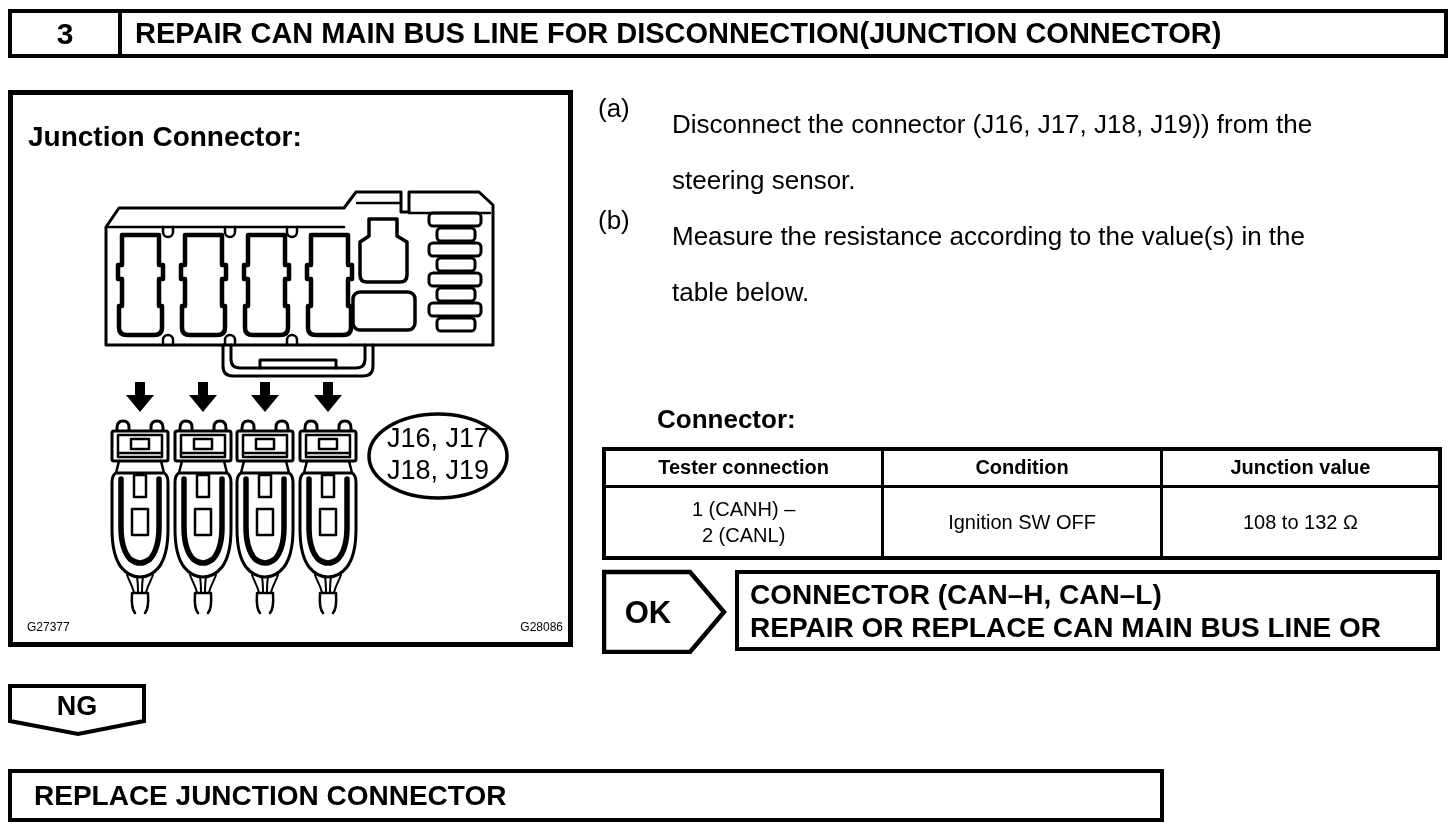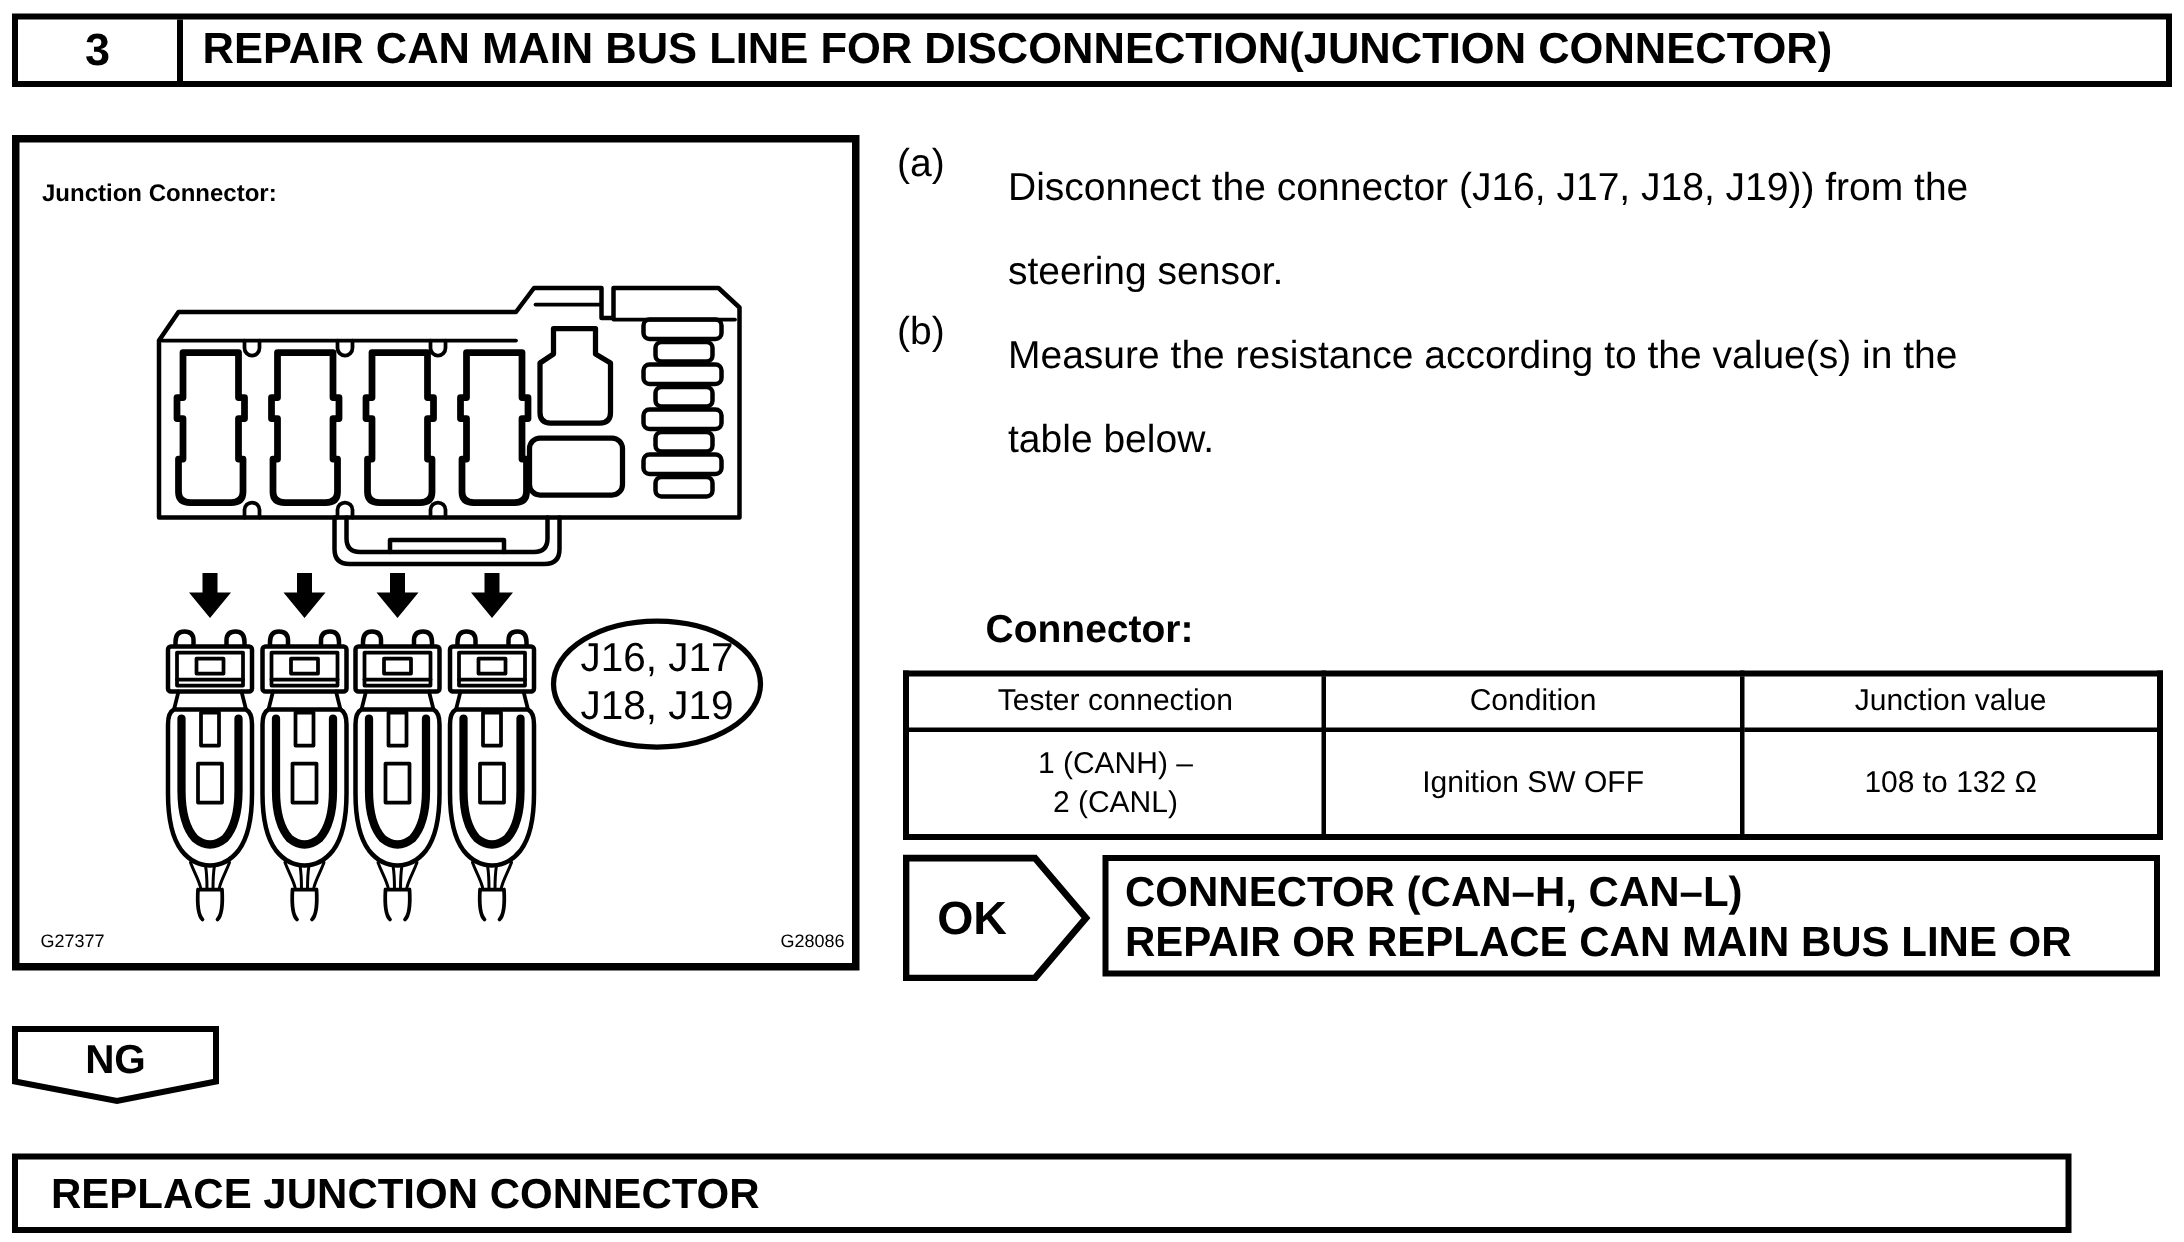--- a/index.html
+++ b/index.html
@@ -25,60 +25,60 @@
     flex:1; display:flex; align-items:center; padding-left:13px;
     font-weight:bold; font-size:29px; white-space:nowrap; overflow:visible;
   }
 
   
   #figure-box {
     left:8px; top:90px; width:565px; height:557px;
     border:5px solid #000; background:#fff;
   }
   #figure-box svg.figure-art { position:absolute; left:0; top:0; }
-  .fig-label { position:absolute; left:15px; top:26px; font-weight:bold; font-size:16px; white-space:nowrap; }
+  .fig-label { position:absolute; left:15px; top:26px; font-weight:bold; font-size:28px; white-space:nowrap; }
   .fig-code-left  { position:absolute; left:14px;  bottom:8px; font-size:12px; }
   .fig-code-right { position:absolute; right:5px; bottom:8px; font-size:12px; }
 
   
   #steps { left:598px; top:88px; width:852px; }
   .step { display:flex; font-size:26px; line-height:40px; }
   .step-label { width:74px; flex:none; }
   .step-text .line { white-space:nowrap;margin-top:16px; }
 
   
   #standard-label { left:657px; top:404px; font-weight:bold; font-size:26px; }
 
   
   #spec-table {
     left:602px; top:447px; width:840px;
     border-collapse:collapse; text-align:center; font-size:20px;
     background:#fff;
   }
   #spec-table, #spec-table th, #spec-table td { border:3px solid #000; }
   #spec-table { border-width:4px; }
-  #spec-table th { font-weight:normal; height:37px; }
+  #spec-table th { font-weight:bold; height:37px; }
   #spec-table td { height:72px; line-height:26px; }
   #spec-table col { width:280px; }
 
   
   #ok-pointer { left:602px; top:569px; }
   #ok-result {
     left:735px; top:570px; width:705px; height:81px;
     border:4px solid #000; display:flex; flex-direction:column; justify-content:center;
     padding-left:11px; font-weight:bold; font-size:28px; line-height:33px;
     white-space:nowrap; background:#fff;
   }
 
   
   #ng-pointer { left:8px; top:683px; }
 
   
   #ng-result {
-    left:8px; top:769px; width:1373px; height:53px;
+    left:8px; top:769px; width:1156px; height:53px;
     border:4px solid #000; display:flex; align-items:center;
     padding-left:22px; font-weight:bold; font-size:28px; background:#fff;
   }
 
   svg text { font-family:"Liberation Sans","DejaVu Sans",sans-serif; fill:#000; }
 </style>
 </head>
 <body>
 
 <div class="abs" id="step-header">

